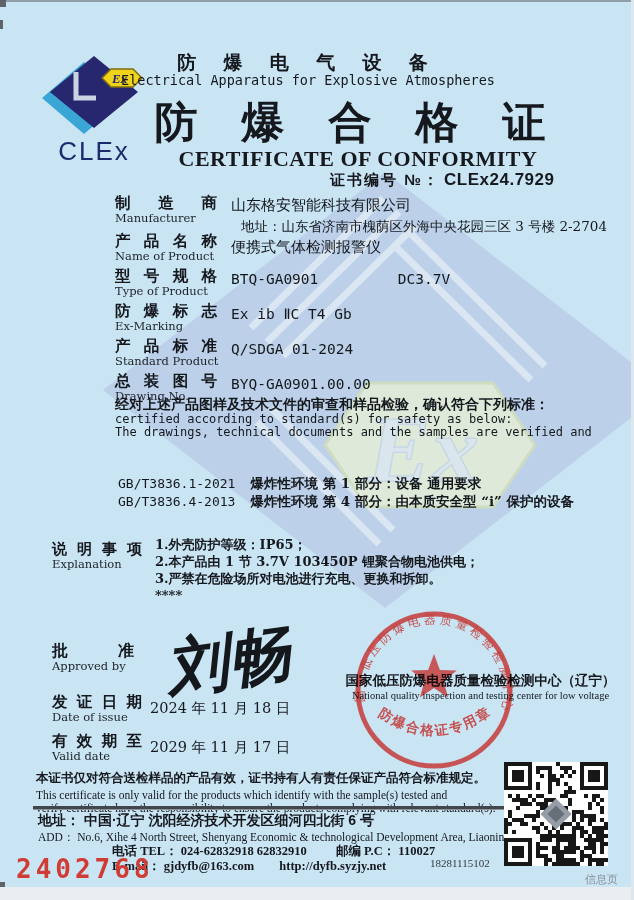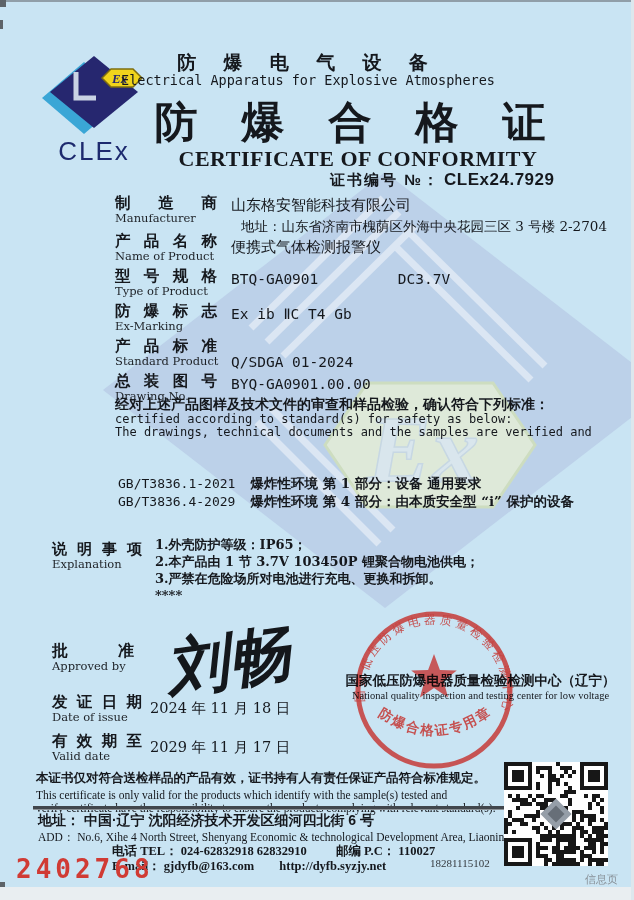--- a/index.html
+++ b/index.html
@@ -164,40 +164,40 @@
     <div class="field-label" style="top:302px;">
       <span class="lbl-cn">防 爆 标 志</span>
       <span class="lbl-en">Ex-Marking</span>
     </div>
     <div class="field-value val-code" style="top:306px;">Ex ib ⅡC T4 Gb</div>
 
     <div class="field-label" style="top:337px;">
       <span class="lbl-cn">产 品 标 准</span>
       <span class="lbl-en">Standard Product</span>
     </div>
-    <div class="field-value val-code" style="top:354px;">Q/SDGA 01-2024</div>
+    <div class="field-value val-code" style="top:341px;">Q/SDGA 01-2024</div>
 
     <div class="field-label" style="top:372px;">
       <span class="lbl-cn">总 装 图 号</span>
       <span class="lbl-en">Drawing No.</span>
     </div>
     <div class="field-value val-code" style="top:376px;">BYQ-GA0901.00.00</div>
 
     <div class="verify-cn">经对上述产品图样及技术文件的审查和样品检验，确认符合下列标准：</div>
     <div class="verify-en">
       <div>certified according to standard(s) for safety as below:</div>
       <div>The drawings, technical documents and the samples are verified and</div>
     </div>
 
     <div class="std-row" style="top:474px;">
       <span class="std-code">GB/T3836.1-2021</span>
       <span class="std-desc">爆炸性环境 第 1 部分：设备 通用要求</span>
     </div>
     <div class="std-row" style="top:492px;">
-      <span class="std-code">GB/T3836.4-2029</span>
+      <span class="std-code">GB/T3836.4-2013</span>
       <span class="std-desc">爆炸性环境 第 4 部分：由本质安全型 “i” 保护的设备</span>
     </div>
 
     <div class="exp-label">
       <span class="lbl-cn" style="font-size:15px;">说 明 事 项</span>
       <span class="lbl-en">Explanation</span>
     </div>
     <div class="exp-items">
       <div>1.外壳防护等级：IP65；</div>
       <div>2.本产品由 1 节 3.7V 103450P 锂聚合物电池供电；</div>

